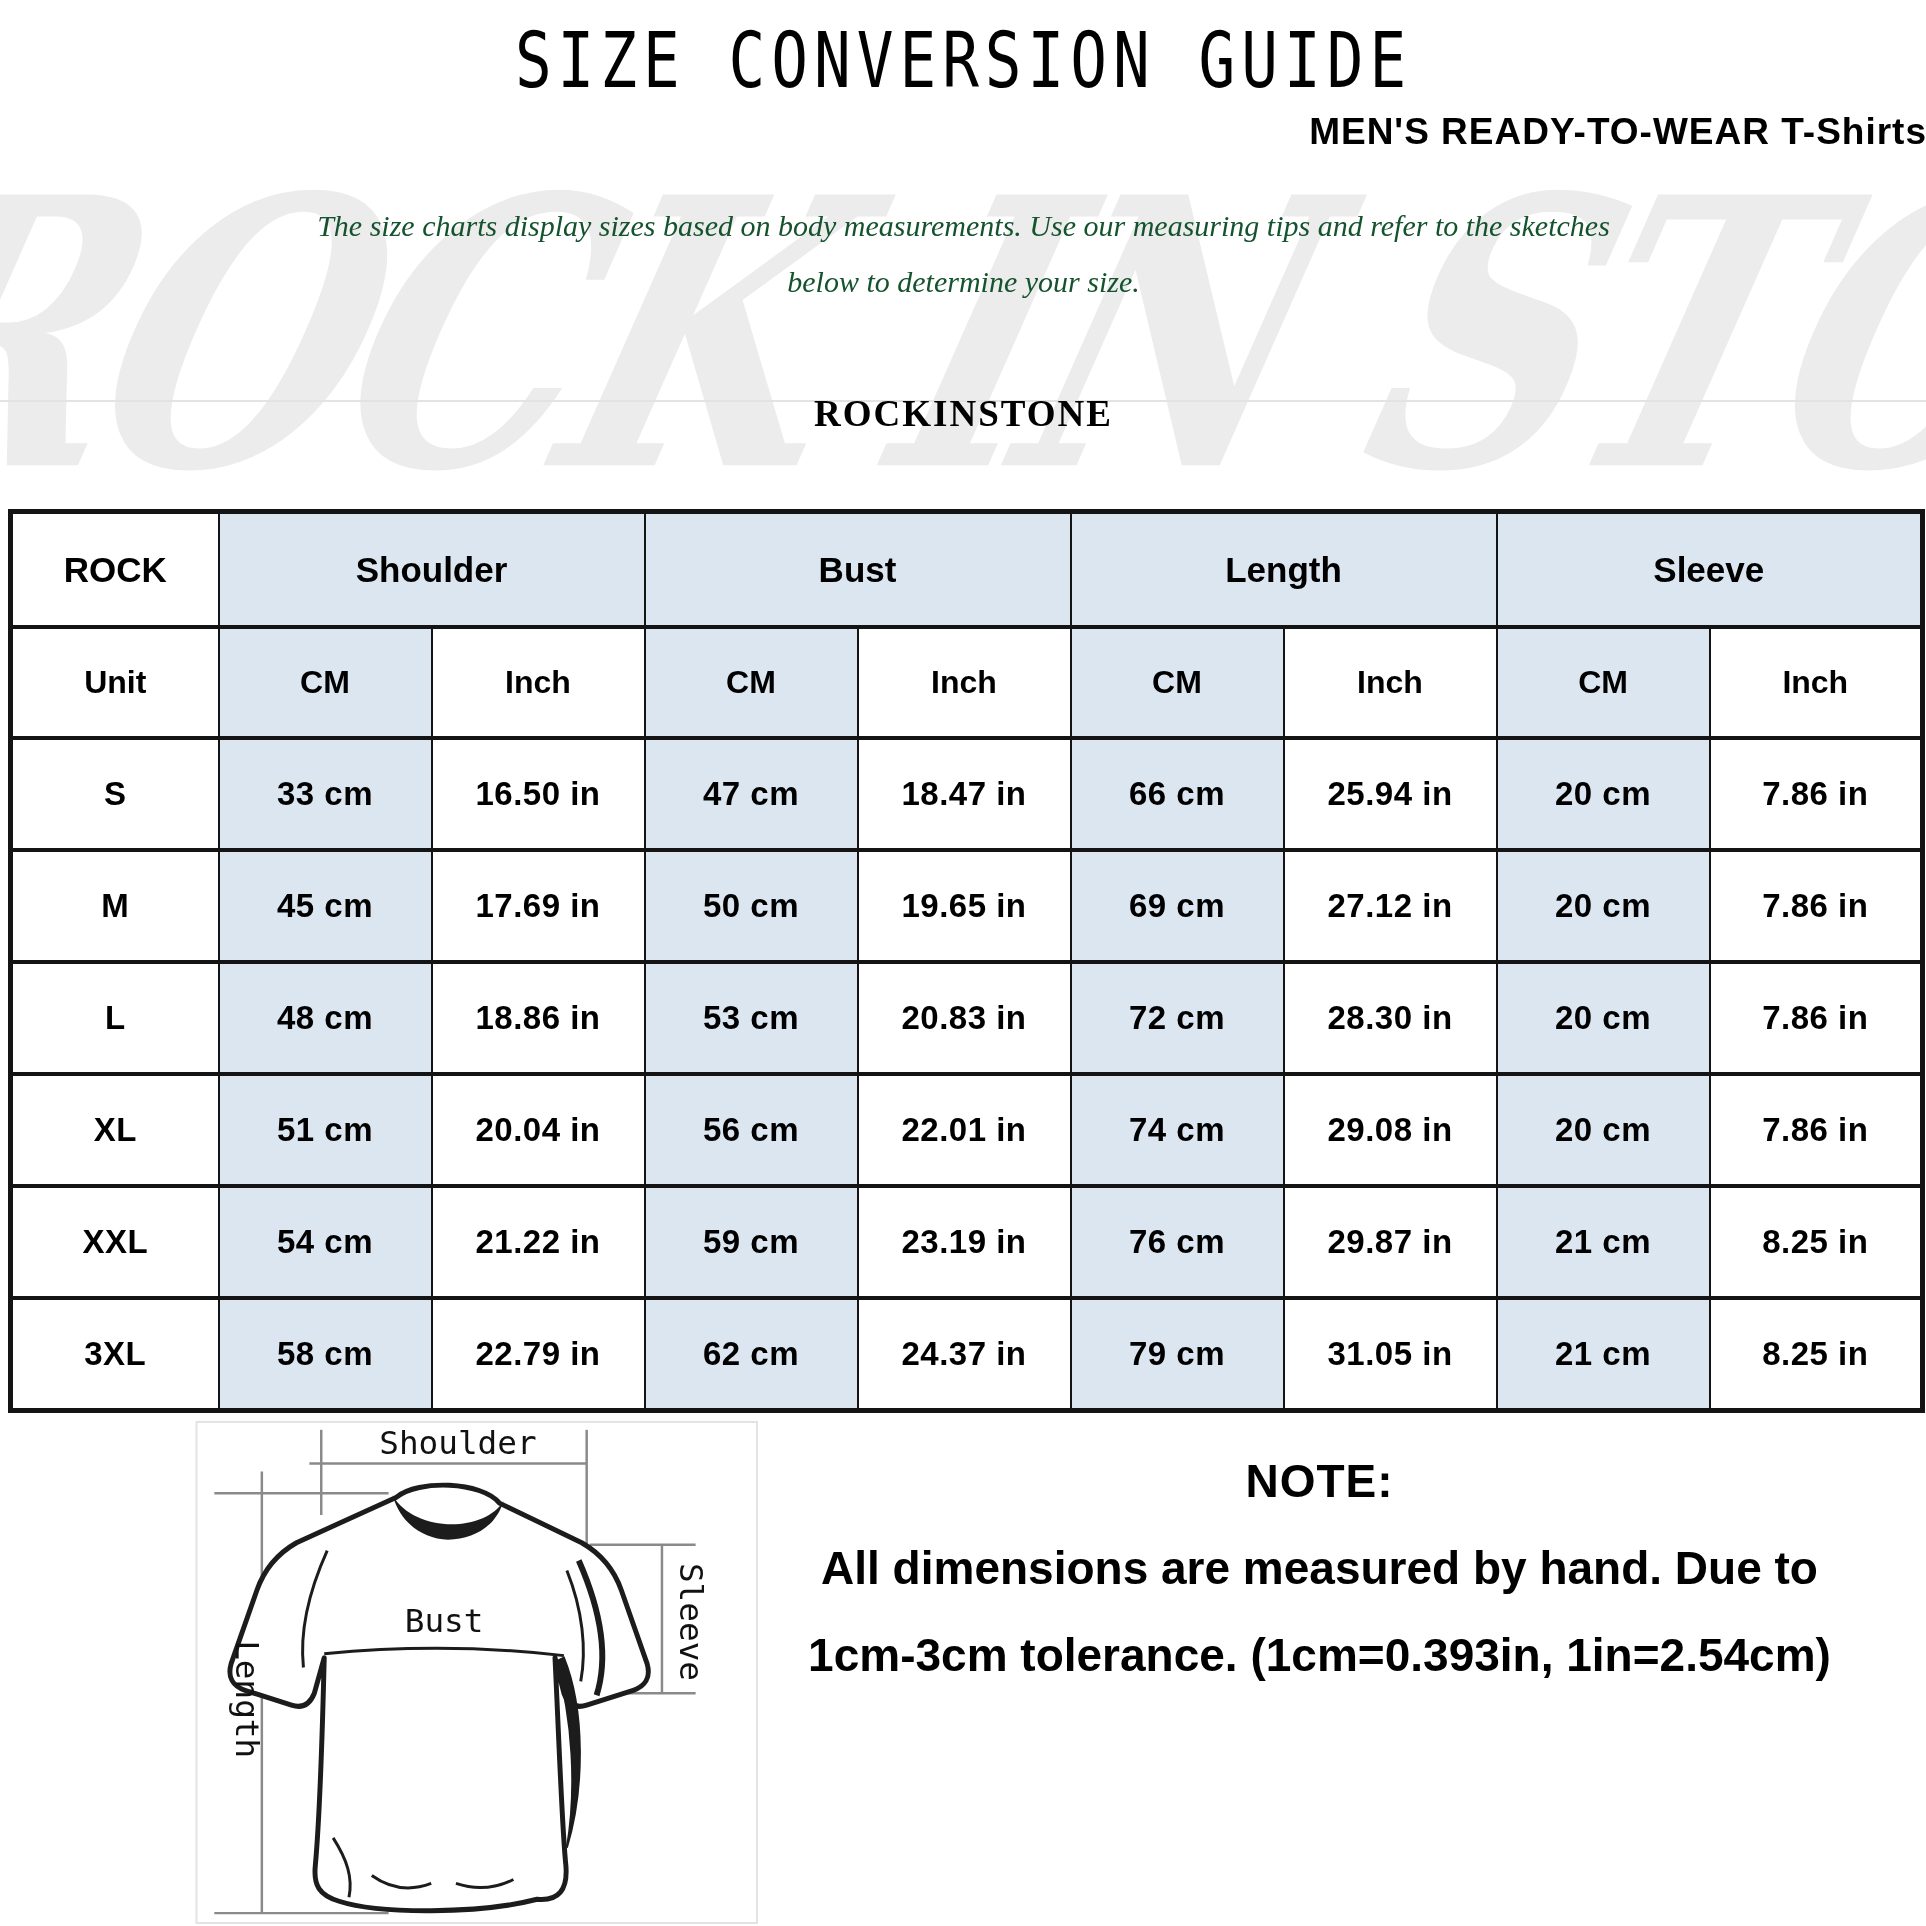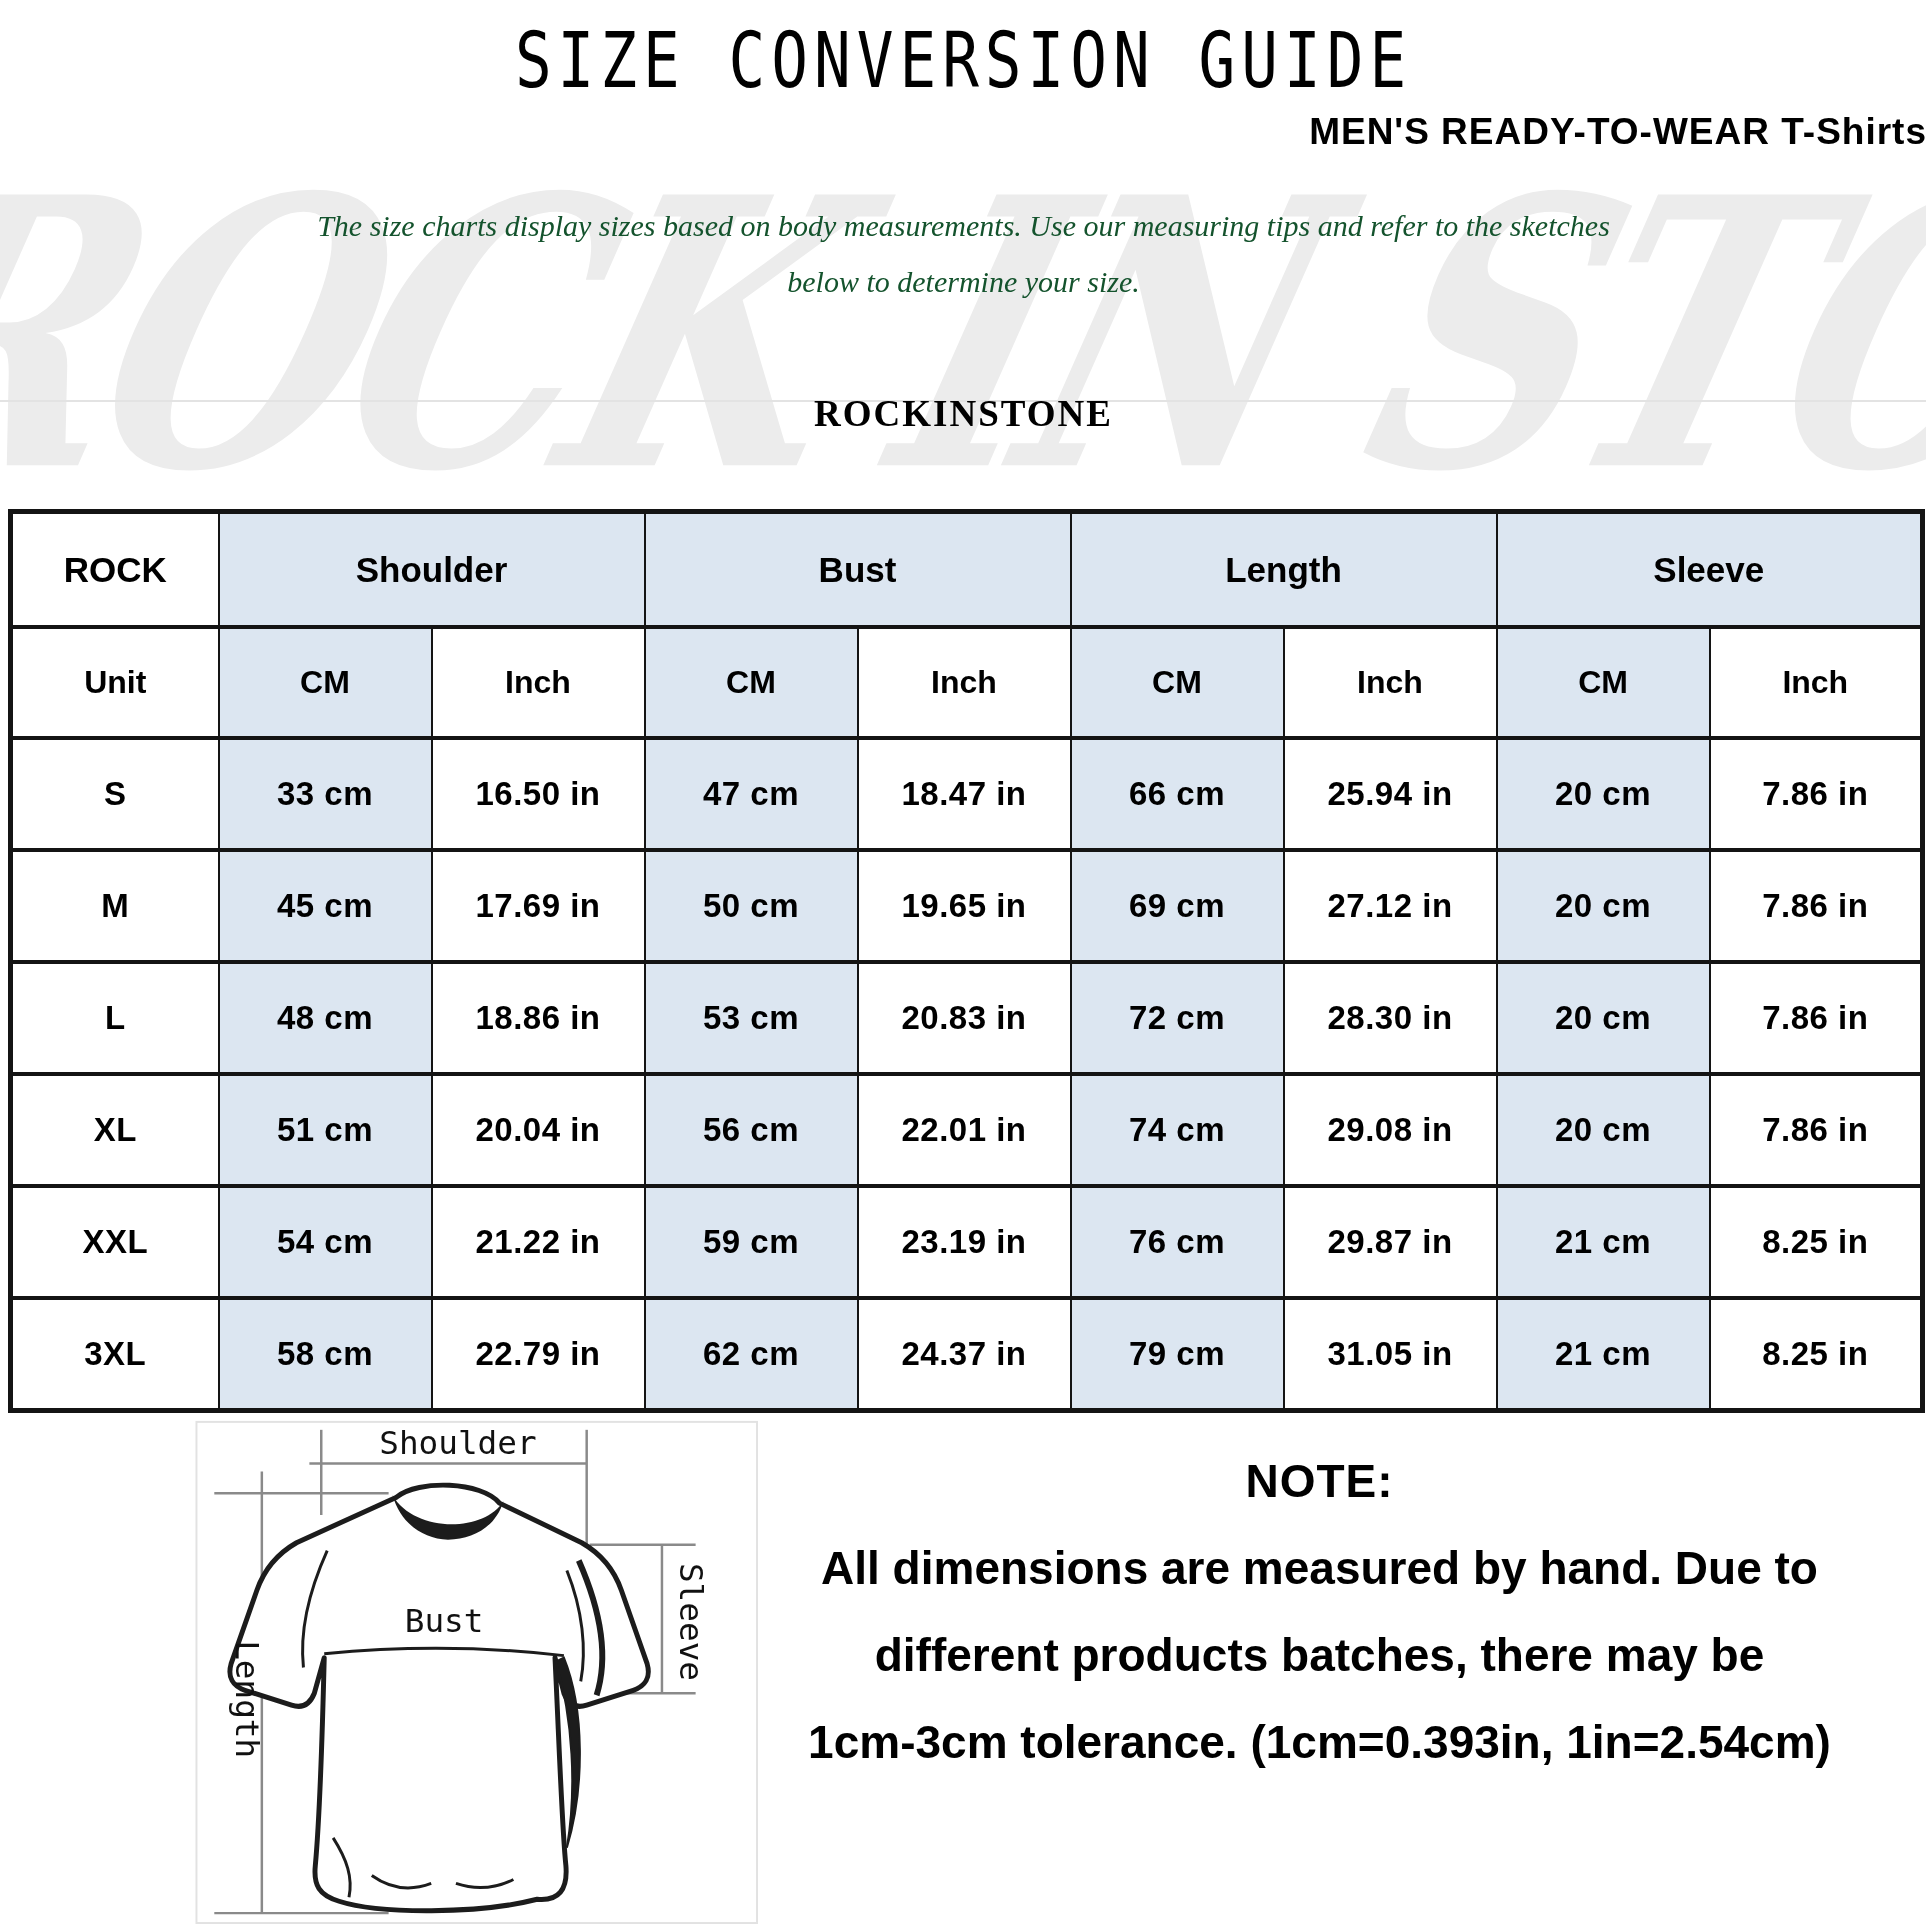--- a/index.html
+++ b/index.html
@@ -227,16 +227,15 @@
     <text x="322" y="42" text-anchor="middle">Shoulder</text>
     <text x="308" y="222" text-anchor="middle">Bust</text>
     <text x="98" y="290" text-anchor="middle" transform="rotate(90 98 290)">Length</text>
     <text x="546" y="212" text-anchor="middle" transform="rotate(90 546 212)">Sleeve</text>
   </g>
 </svg>
 
 <div class="layer note">
   <div class="heading">NOTE:</div>
   <div>All dimensions are measured by hand. Due to</div>
-  <div>different products batches, there may be</div>
   <div>1cm-3cm tolerance. (1cm=0.393in, 1in=2.54cm)</div>
 </div>
 
 
 </body></html>

